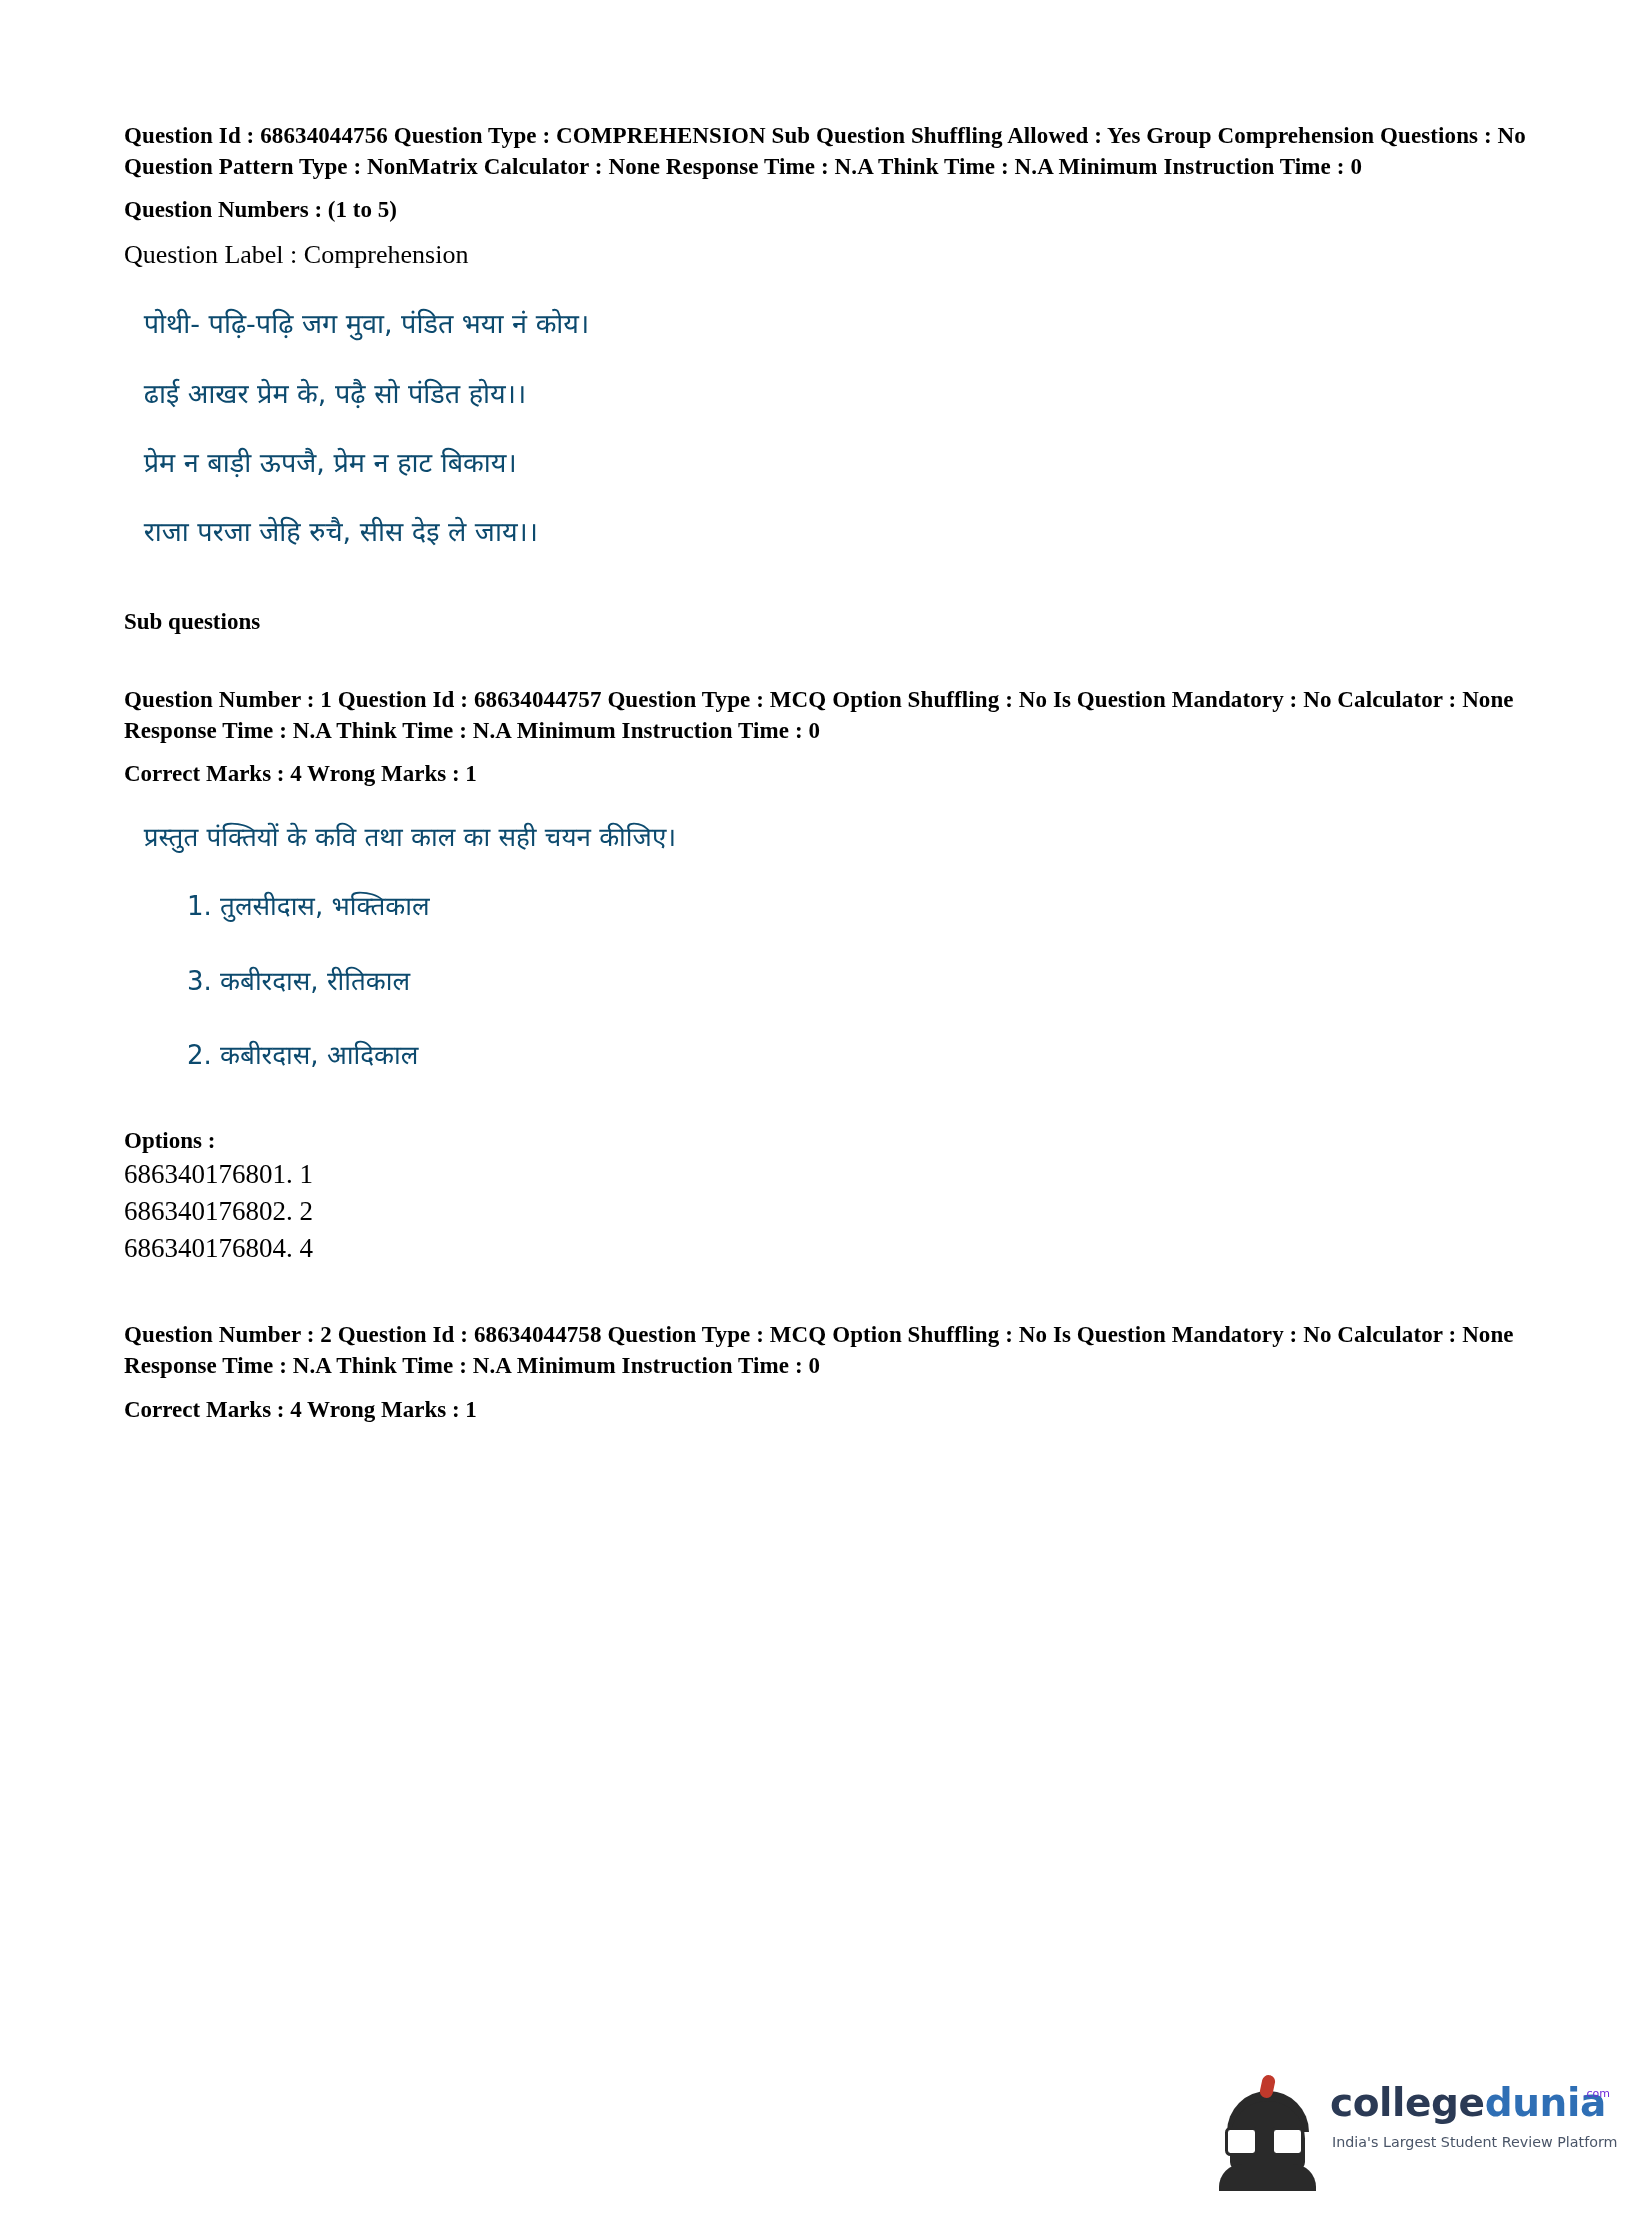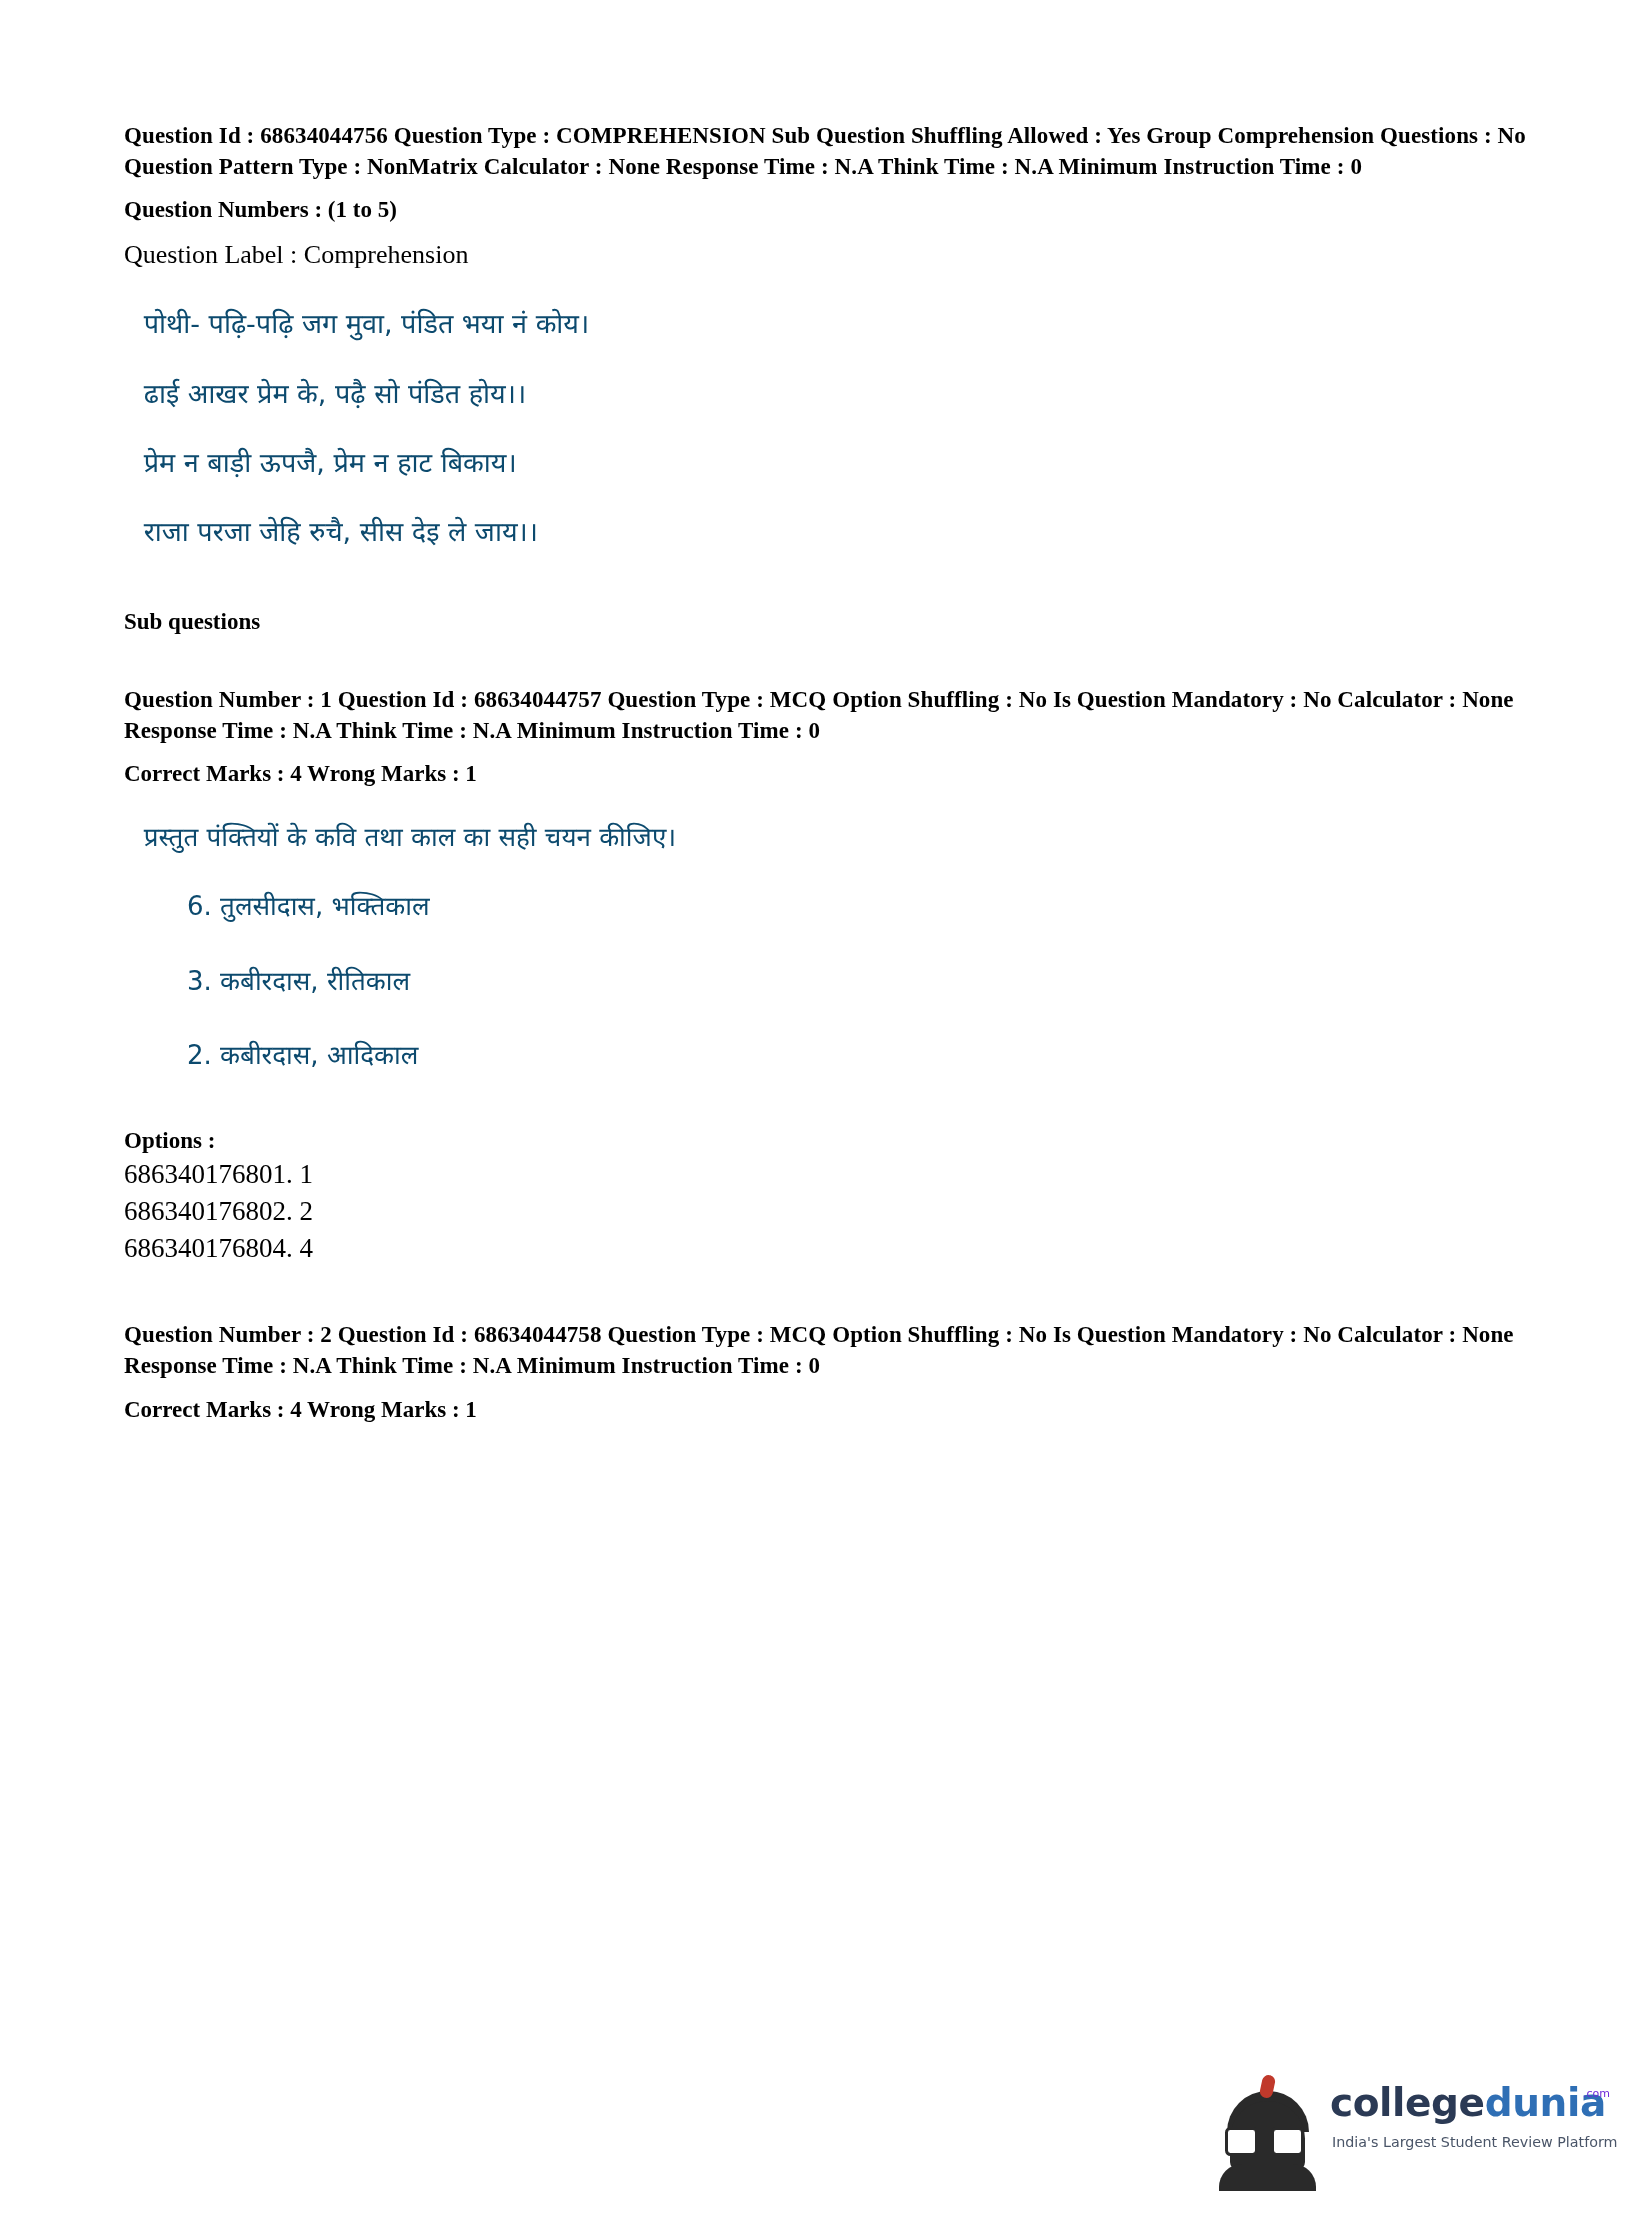--- a/index.html
+++ b/index.html
@@ -219,21 +219,21 @@
 
     <div class="sp-52"></div>
     <div class="meta-block">Question Number : 1 Question Id : 68634044757 Question Type : MCQ Option Shuffling : No Is Question Mandatory : No Calculator : None Response Time : N.A Think Time : N.A Minimum Instruction Time : 0</div>
 
     <div class="sp-14"></div>
     <div class="meta-line">Correct Marks : 4 Wrong Marks : 1</div>
 
     <div class="hindi q-stem">प्रस्तुत पंक्तियों के कवि तथा काल का सही चयन कीजिए।</div>
 
     <div class="hindi opts">
-      <div>6. तुलसीदास, भक्तिकाल</div>
+      <div>1. तुलसीदास, भक्तिकाल</div>
       <div>3. कबीरदास, रीतिकाल</div>
       <div>2. कबीरदास, आदिकाल</div>
     </div>
 
     <div class="sp-26"></div>
     <div class="options-header">Options :</div>
     <div class="option-row">686340176801. 1</div>
     <div class="option-row">686340176802. 2</div>
     <div class="option-row">686340176804. 4</div>
 

